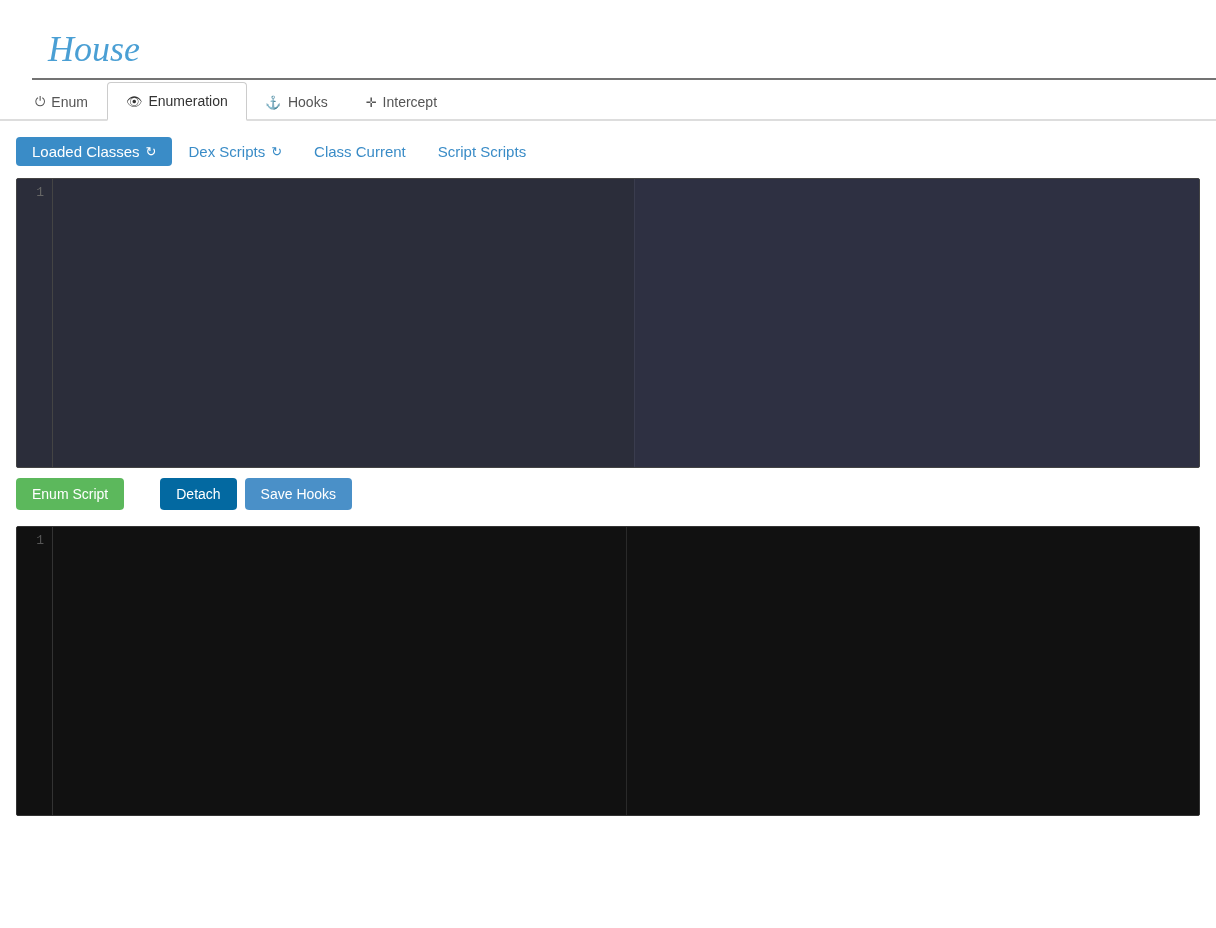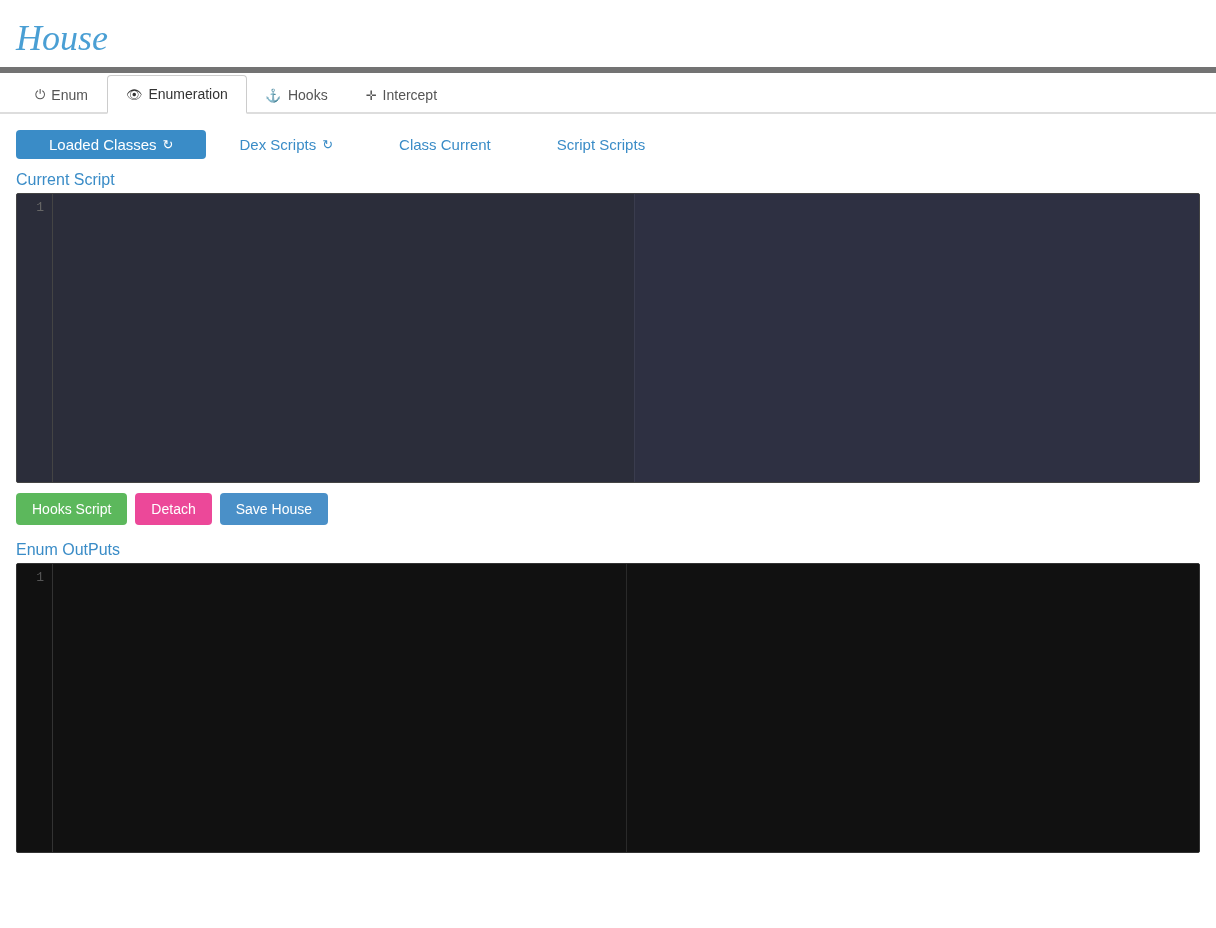--- a/index.html
+++ b/index.html
@@ -11,22 +11,23 @@
     body {
       font-family: -apple-system, BlinkMacSystemFont, 'Segoe UI', Arial, sans-serif;
       background: #fff;
       color: #333;
       width: 1216px;
       min-height: 928px;
     }
 
     
     #header {
-      padding: 17px 16px 8px 16px;
-      border-bottom: 6px solid #737373;
+      padding: 28px 16px 8px 16px;
+      border-bottom: 2px solid #737373;
+      margin-left: 32px;
     }
 
     #app-title {
       font-family: Georgia, 'Times New Roman', serif;
       font-style: italic;
       font-size: 36px;
       color: #4a9fd4;
       font-weight: normal;
     }
 
@@ -76,21 +77,21 @@
       display: flex;
       align-items: center;
       gap: 0;
       margin-bottom: 12px;
     }
 
     .sub-tab {
       display: flex;
       align-items: center;
       gap: 6px;
-      padding: 6px 33px;
+      padding: 6px 16px;
       font-size: 15px;
       cursor: pointer;
       color: #3a8cc7;
       background: transparent;
       border: none;
       border-radius: 4px;
       font-weight: normal;
     }
 
     .sub-tab.active {
@@ -165,22 +166,23 @@
       cursor: pointer;
       font-weight: 400;
     }
 
     .btn-green {
       background: #5cb85c;
       color: #fff;
     }
 
     .btn-orange {
-      background: #ec4899;
-      color: #fff;
+      background: #0369a1;
+      color: #fff;
+      margin-left: 28px;
     }
 
     .btn-blue {
       background: #4a90c8;
       color: #fff;
     }
 
     
     .enum-editor {
       background: #111;
@@ -258,37 +260,35 @@
       <span class="refresh-icon">↻</span>
     </button>
     <button class="sub-tab">
       <span>Class Current</span>
     </button>
     <button class="sub-tab">
       <span>Script Scripts</span>
     </button>
   </div>
 
-  <div class="section-label">Current Script</div>
 
   <div class="code-editor">
     <div class="line-numbers">
       <div>1</div>
     </div>
     <textarea class="code-area" style=""></textarea>
     <div class="code-right-panel"></div>
   </div>
 
   <div id="button-row">
-    <button class="btn btn-green">Hooks Script</button>
+    <button class="btn btn-green">Enum Script</button>
     <button class="btn btn-orange">Detach</button>
-    <button class="btn btn-blue">Save House</button>
-  </div>
-
-  <div class="section-label">Enum OutPuts</div>
+    <button class="btn btn-blue">Save Hooks</button>
+  </div>
+
 
   <div class="enum-editor">
     <div class="enum-line-numbers">
       <div>1</div>
     </div>
     <div class="enum-left"></div>
     <div class="enum-right"></div>
   </div>
 
 </div>

